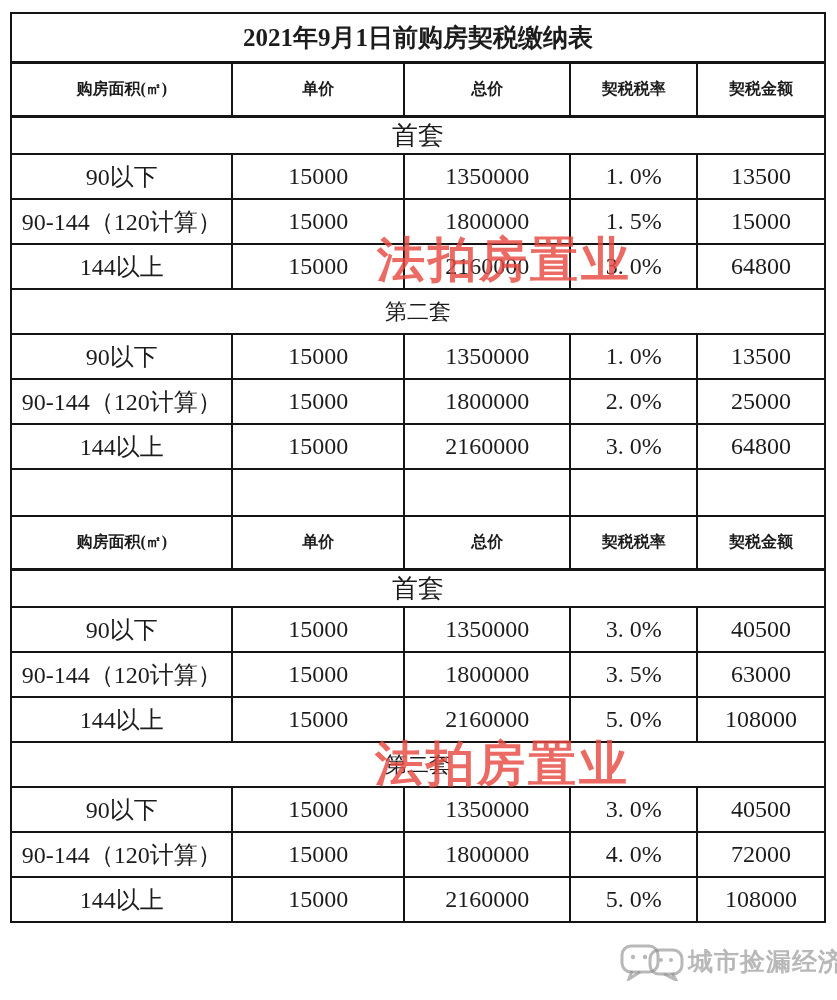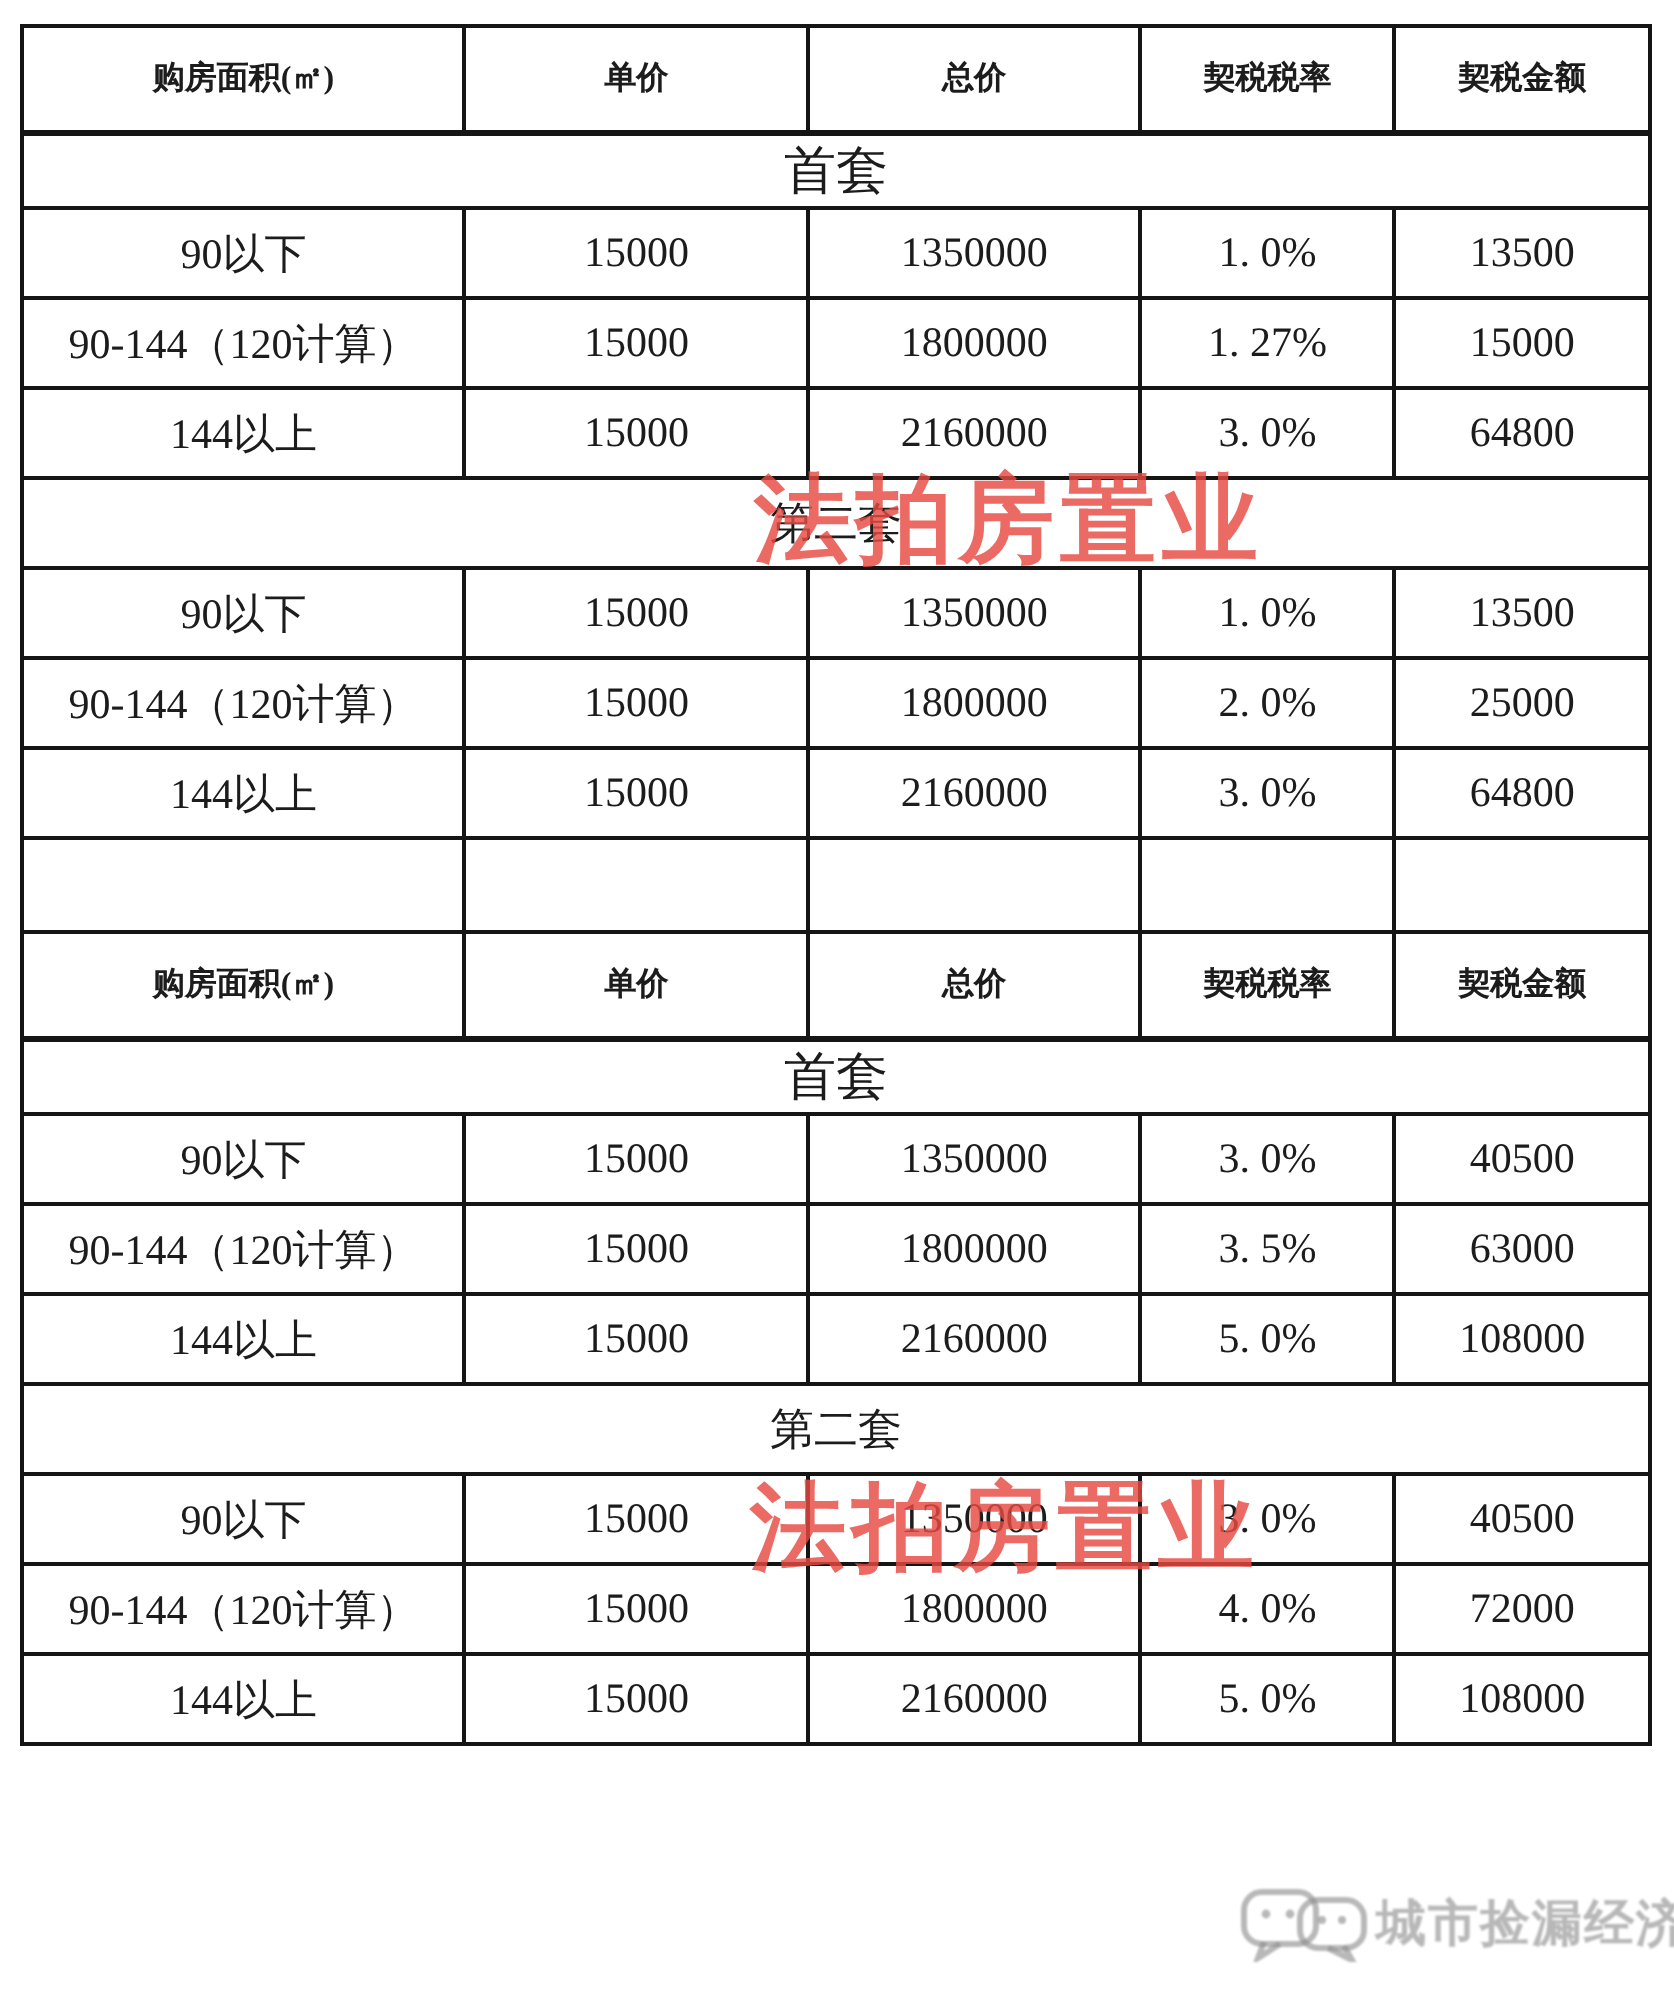--- a/index.html
+++ b/index.html
@@ -11,21 +11,21 @@
   .doc{position:absolute;left:10px;top:12px;width:816px;}
   table.tax{border-collapse:collapse;width:100%;table-layout:fixed;}
   table.tax td{
     border:2px solid #151515;text-align:center;vertical-align:middle;
     padding:0;overflow:hidden;white-space:nowrap;color:#1c1c1c;
   }
   tr.row-title td{height:47px;font-size:25px;font-weight:bold;border-bottom-width:3px;}
   tr.row-header td{height:51px;font-size:16px;font-weight:bold;border-bottom-width:3px;}
   tr.row-sec-a td{height:31px;font-size:26px;}
   tr.row-sec-b td{height:43px;font-size:22px;font-family:Liberation Mono, monospace;}
-  tr.row-data td{height:43px;font-size:21px;margin-top:40px;}
+  tr.row-data td{height:43px;font-size:24px;margin-top:40px;}
   tr.row-empty td{height:45px;}
   col.c1{width:27.2%;} col.c2{width:21.1%;} col.c3{width:20.4%;}
   col.c4{width:15.6%;} col.c5{width:15.7%;}
 
   .wm-red{
     position:absolute;font-size:48px;font-weight:bold;letter-spacing:3px;
     color:rgba(230,74,66,0.82);pointer-events:none;white-space:nowrap;
     font-family:"Liberation Serif","DejaVu Serif",serif;
   }
   .wm-red-1{left:377px;top:228px;}
@@ -46,20 +46,23 @@
   <table class="tax">
     <colgroup>
         <col class="c1">
         <col class="c2">
         <col class="c3">
         <col class="c4">
         <col class="c5">
       </colgroup>
 
     <tbody>
+        <tr class="row-title">
+      <td colspan="5">2021年9月1日前购房契税缴纳表</td>
+    </tr>
     <tr class="row-header">
       <td>购房面积(㎡)</td>
       <td>单价</td>
       <td>总价</td>
       <td>契税税率</td>
       <td>契税金额</td>
     </tr>
     <tr class="row-sec-a">
       <td colspan="5">首套</td>
     </tr>
@@ -67,21 +70,21 @@
       <td>90以下</td>
       <td>15000</td>
       <td>1350000</td>
       <td>1. 0%</td>
       <td>13500</td>
     </tr>
     <tr class="row-data">
       <td>90-144（120计算）</td>
       <td>15000</td>
       <td>1800000</td>
-      <td>1. 27%</td>
+      <td>1. 5%</td>
       <td>15000</td>
     </tr>
     <tr class="row-data">
       <td>144以上</td>
       <td>15000</td>
       <td>2160000</td>
       <td>3. 0%</td>
       <td>64800</td>
     </tr>
     <tr class="row-sec-b">

